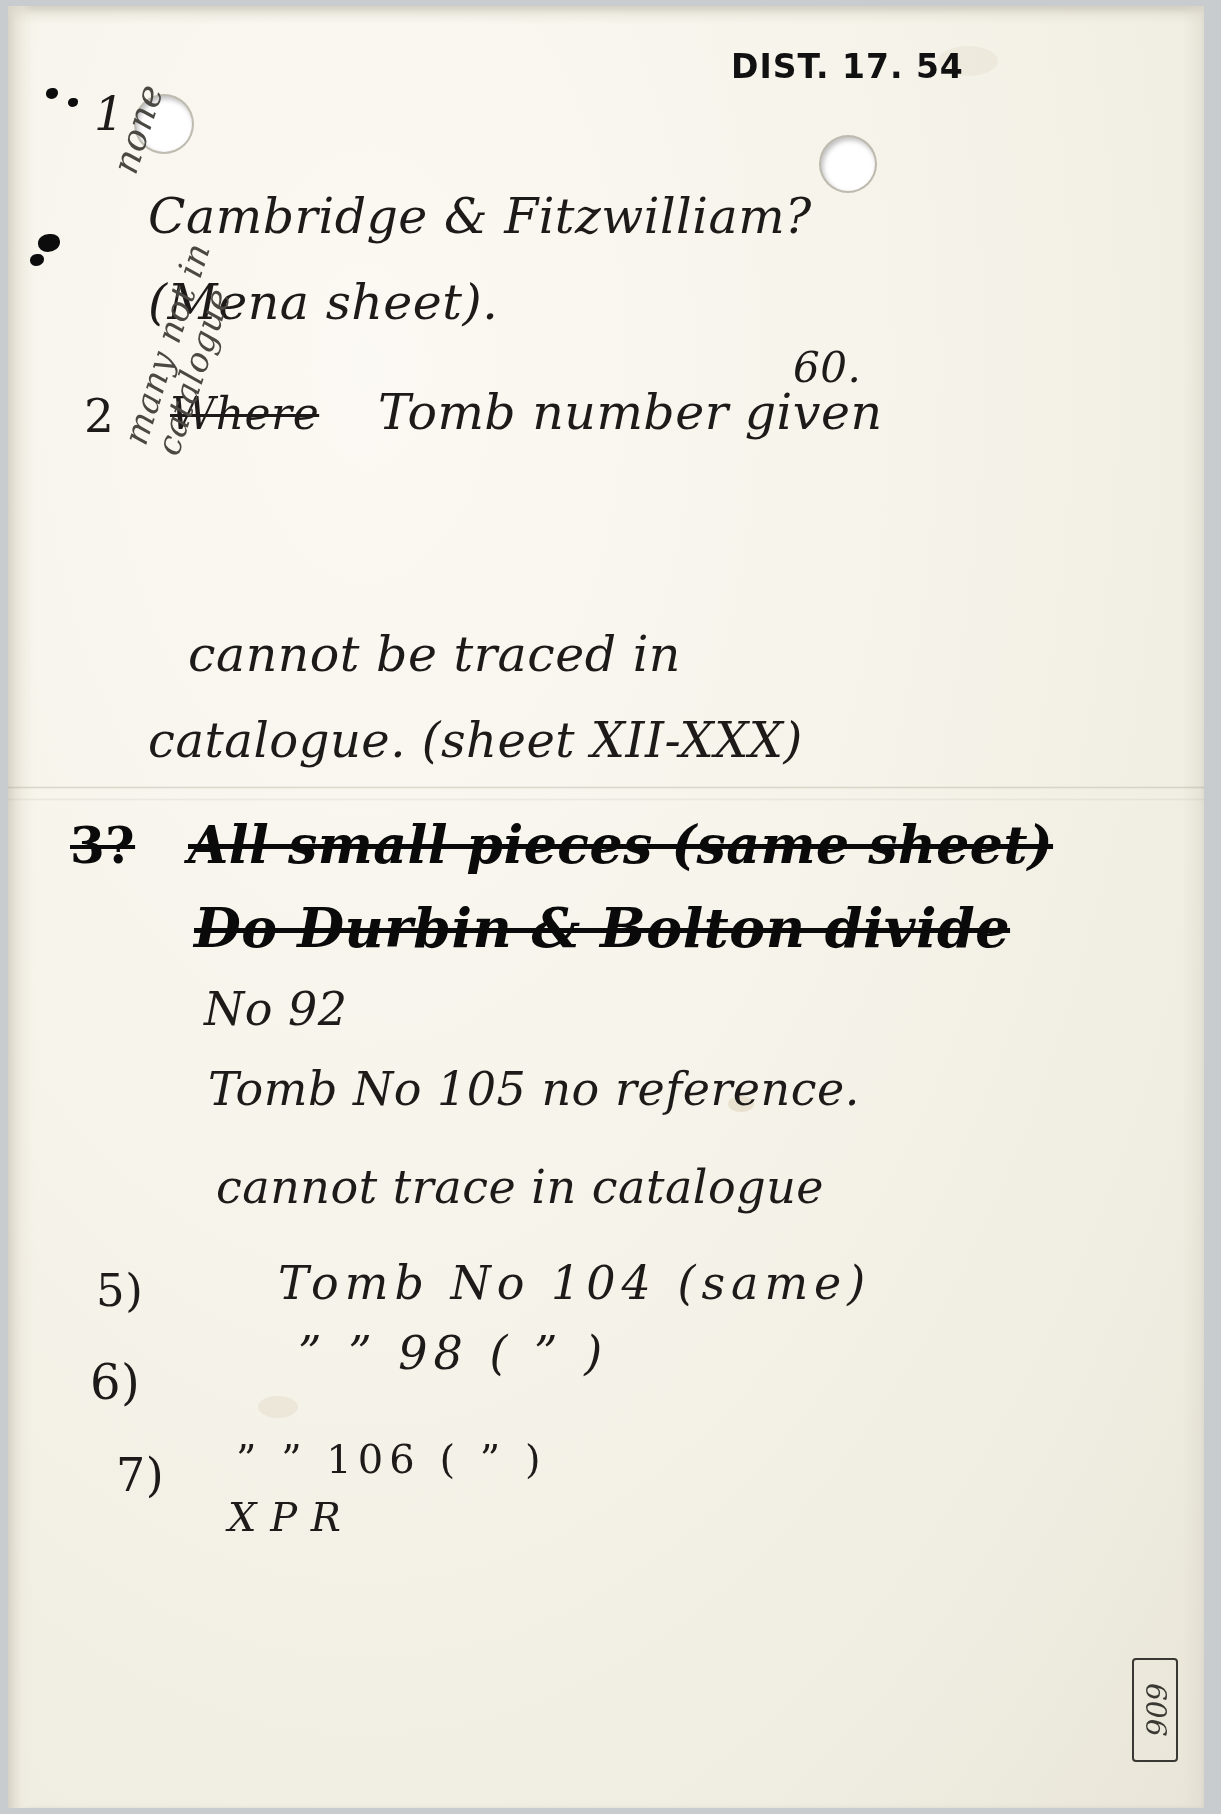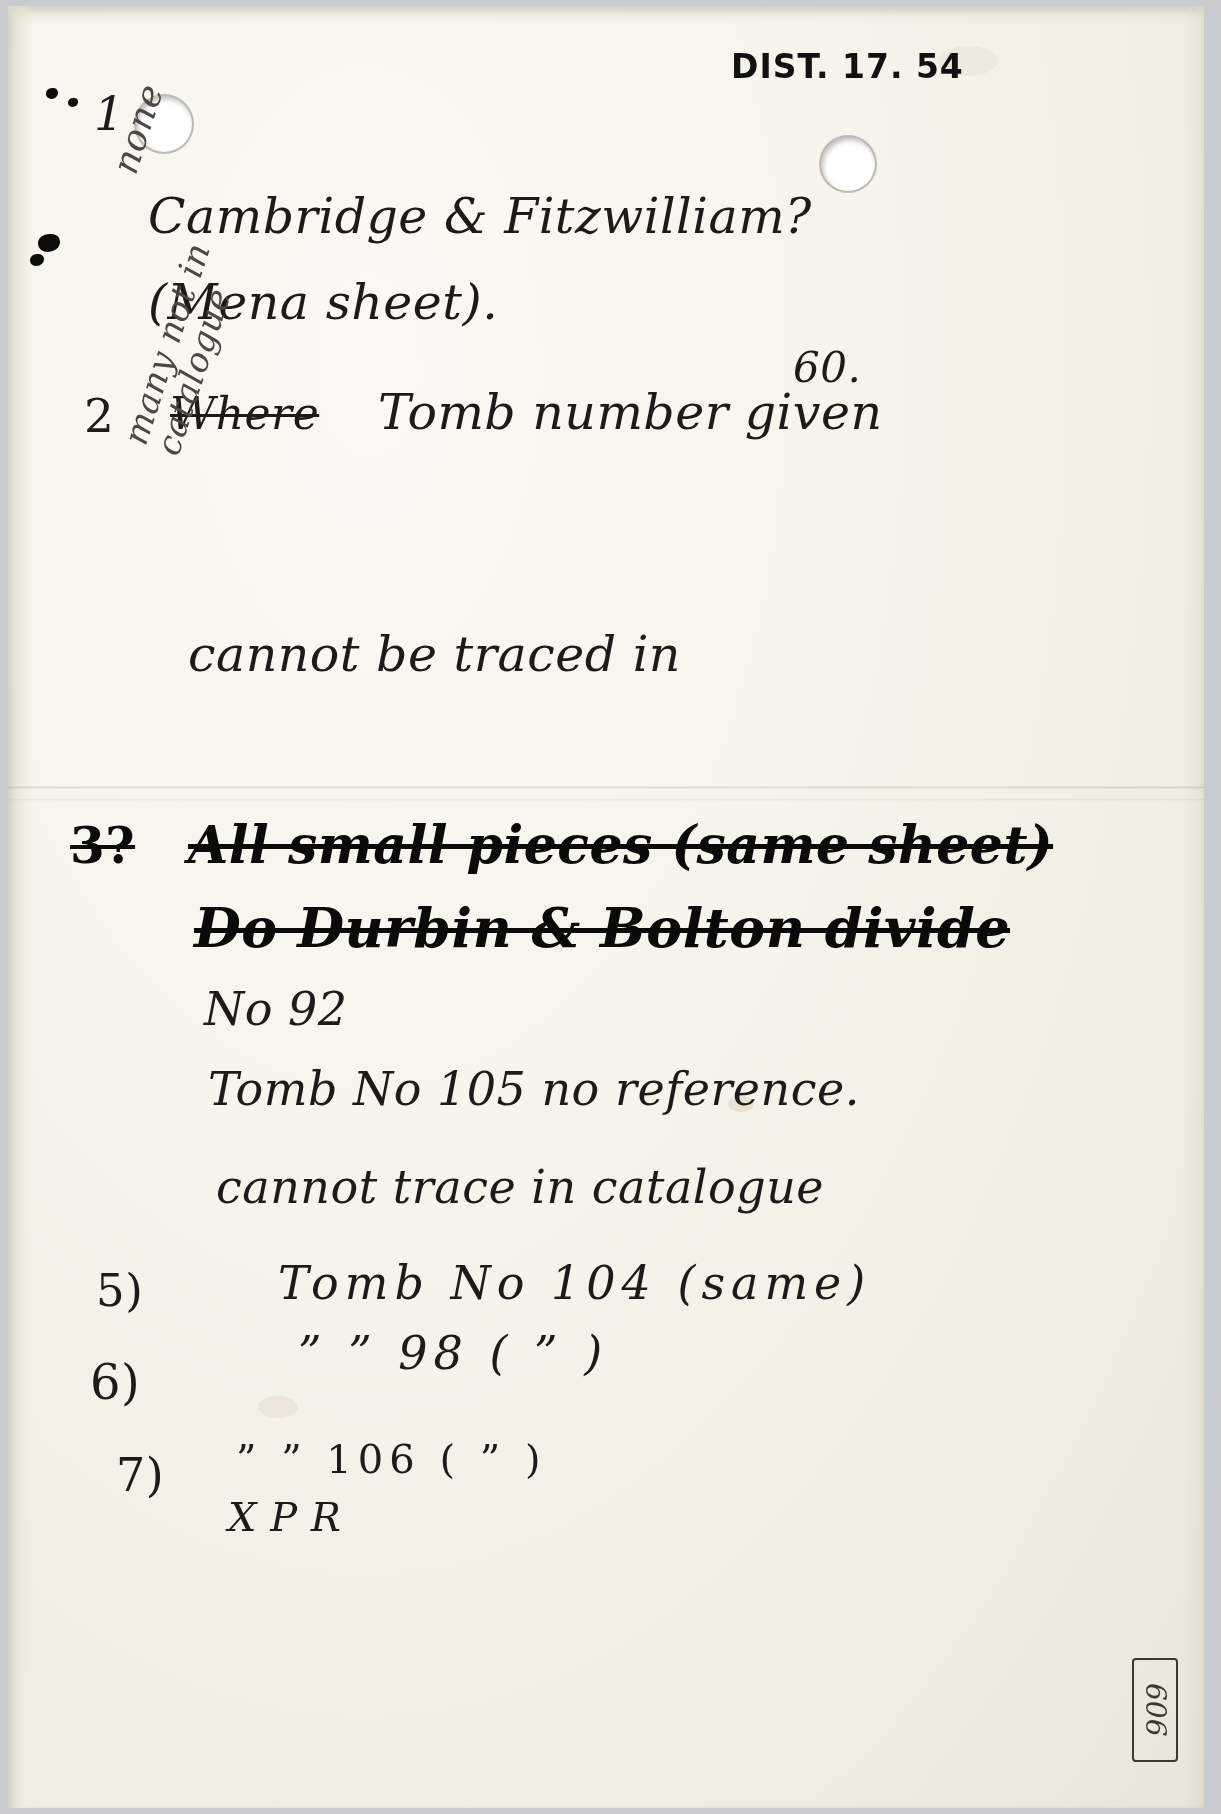--- a/index.html
+++ b/index.html
@@ -158,20 +158,21 @@
     <div class="hand" style="left:370px;top:378px;font-size:49px;">Tomb number given</div>
 
     <div class="hand grey rot-90" style="left:110px;top:432px;font-size:34px;width:220px;white-space:normal;line-height:1.0;">many not in catalogue</div>
 
     <div class="hand" style="left:156px;top:462px;font-size:49px;"></div>
 
 
     <div class="hand" style="left:180px;top:620px;font-size:49px;">cannot be traced in</div>
 
     <div class="hand" style="left:62px;top:706px;font-size:47px;font-style:normal;"></div>
+    <div class="hand" style="left:140px;top:706px;font-size:48px;">catalogue. (sheet XII-XXX)</div>
 
     <div class="hand bold-ink" style="left:62px;top:810px;font-size:50px;font-style:normal;text-decoration:line-through;text-decoration-thickness:4px;">3?</div>
     <div class="hand bold-ink strike" style="left:186px;top:890px;font-size:54px;font-weight:700;text-decoration-thickness:5px;">Do Durbin &amp; Bolton divide</div>
 
     <div class="hand bold-ink strike" style="left:180px;top:808px;font-size:52px;font-weight:700;text-decoration-thickness:5px;">All small pieces (same sheet)</div>
 
     <div class="hand" style="left:104px;top:980px;font-size:45px;font-style:normal;"></div>
     <div class="hand" style="left:196px;top:976px;font-size:46px;">No 92</div>
 
     <div class="hand" style="left:200px;top:1056px;font-size:46px;">Tomb No 105  no reference.</div>

